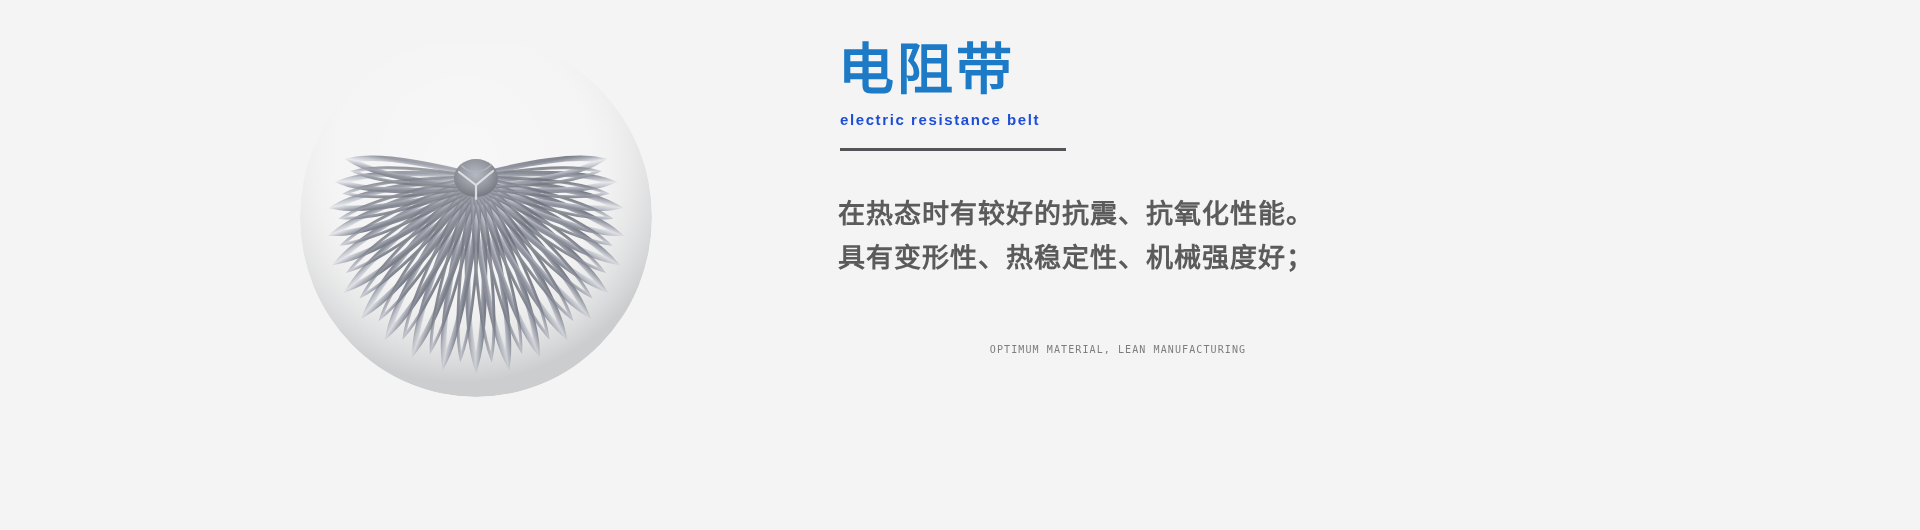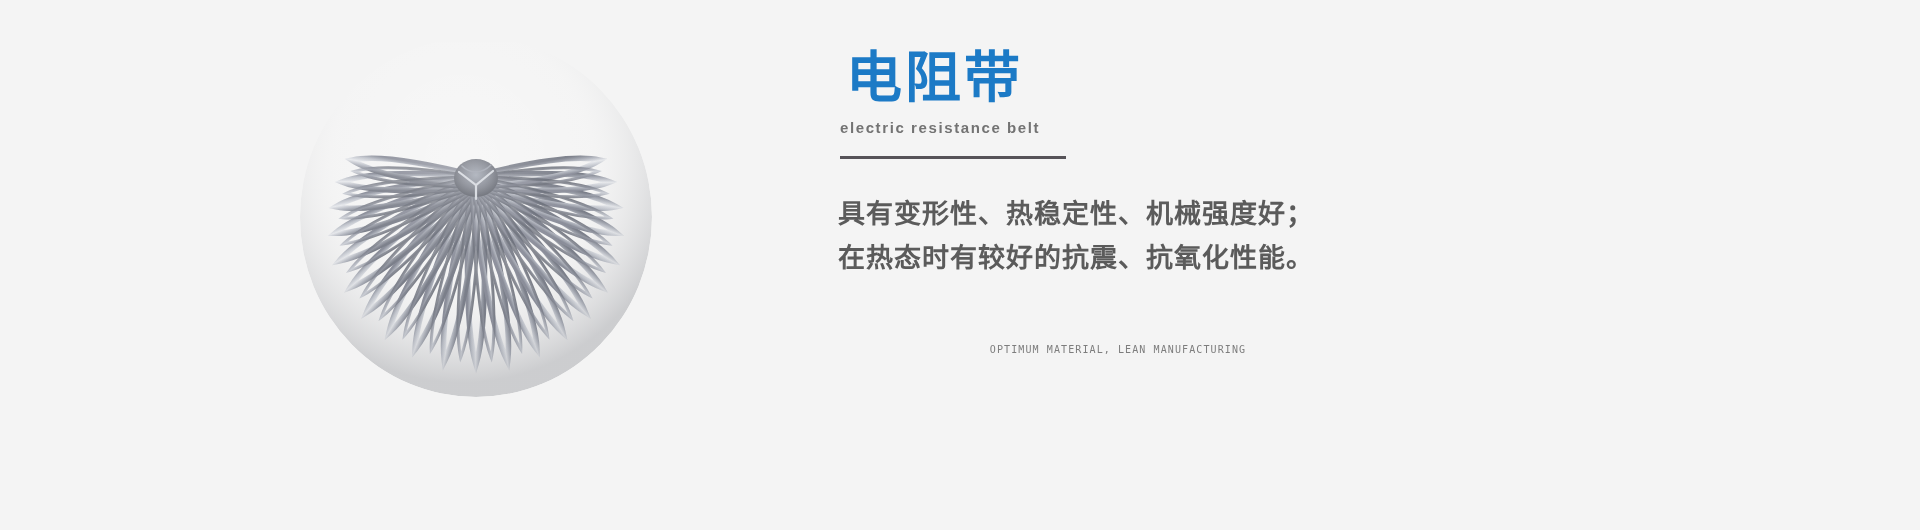--- a/index.html
+++ b/index.html
@@ -45,35 +45,35 @@
     height: 460px;
   }
 
   .title-block {
     position: absolute;
     left: 0;
     top: 0;
   }
 
   .main-title {
-    margin: 8px;
+    margin: 0;
     font-size: 56px;
     line-height: 60px;
     font-weight: 700;
     color: #1c7ac6;
     letter-spacing: 3px;
     white-space: nowrap;
   }
 
   .sub-title {
     margin: 10px 0 0 2px;
     font-size: 15px;
     line-height: 20px;
     font-weight: 700;
-    color: #737373;
+    color: #1d4ed8;
     letter-spacing: 1.6px;
     white-space: nowrap;
   }
 
   .divider {
     margin-top: 18px;
     margin-left: 2px;
     width: 226px;
     height: 3px;
     background: #565358;
@@ -271,22 +271,22 @@
 
   <div class="content">
 
     <div class="title-block">
       <h1 class="main-title">电阻带</h1>
       <div class="sub-title">electric resistance belt</div>
       <div class="divider"></div>
     </div>
 
     <div class="description">
+      <div class="desc-line">在热态时有较好的抗震、抗氧化性能。</div>
       <div class="desc-line">具有变形性、热稳定性、机械强度好；</div>
-      <div class="desc-line">在热态时有较好的抗震、抗氧化性能。</div>
     </div>
 
     <div class="tagline">
       <div class="tagline-en">OPTIMUM MATERIAL, LEAN MANUFACTURING</div>
     </div>
 
   </div>
 </div>
 
 </body></html>

